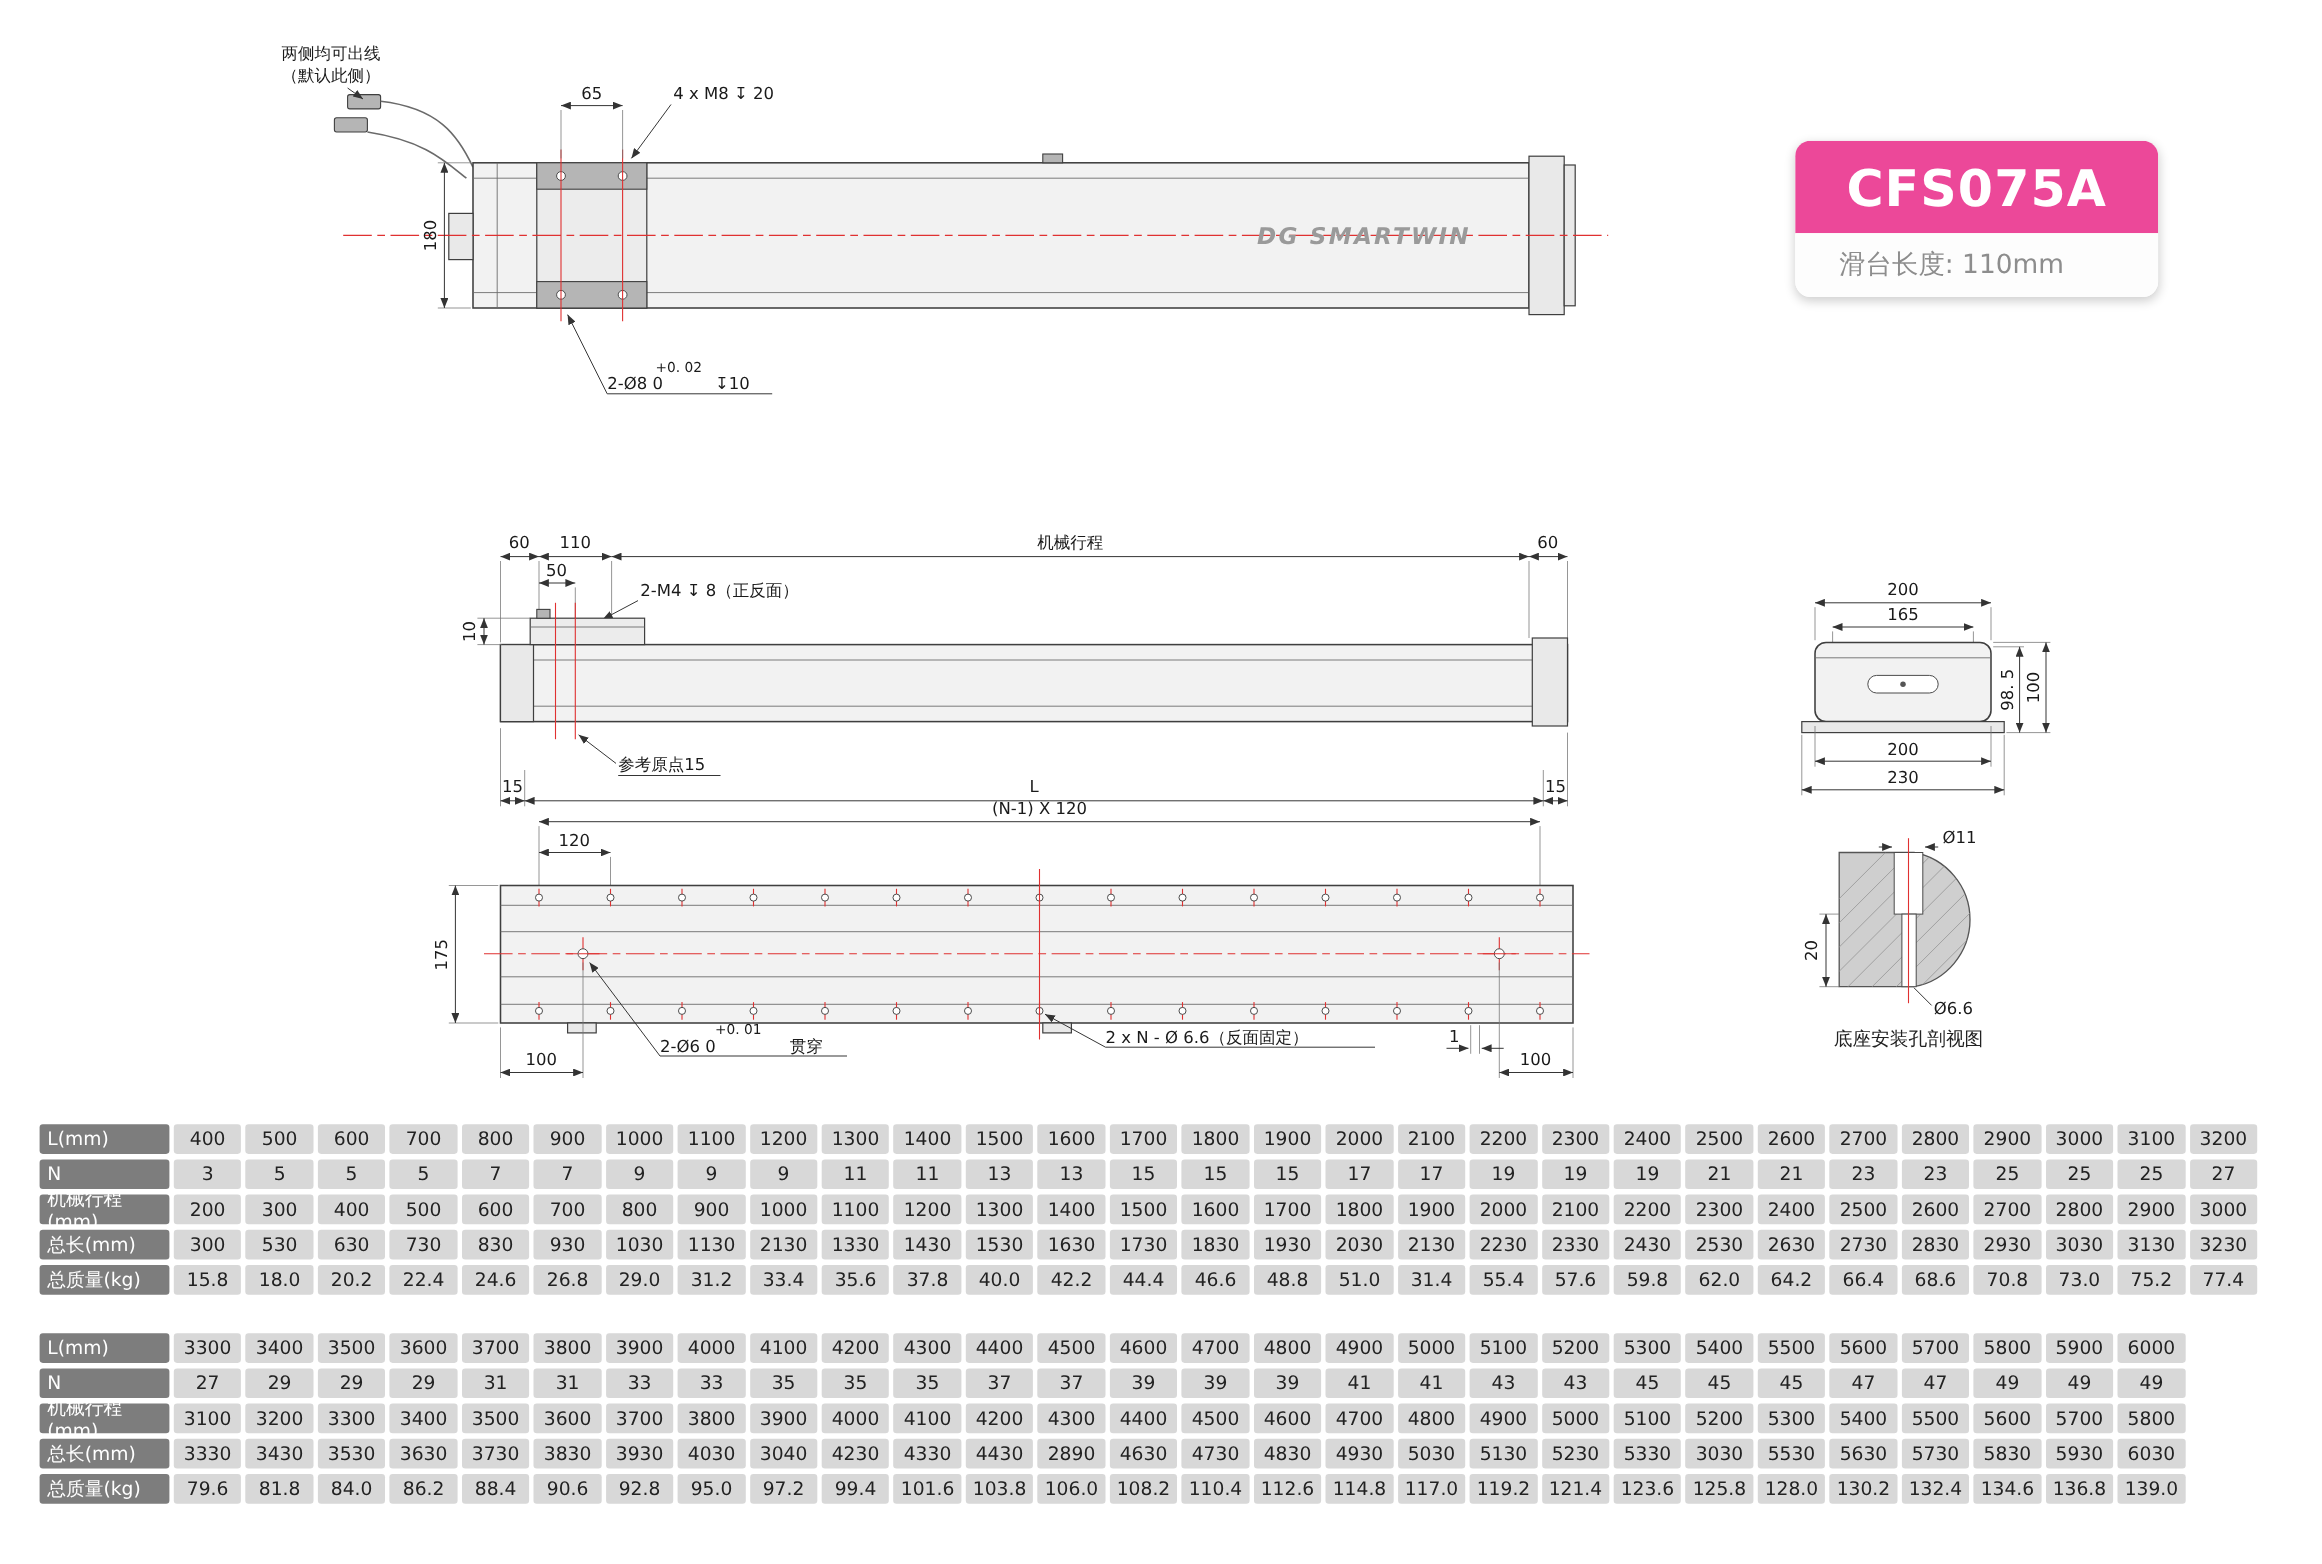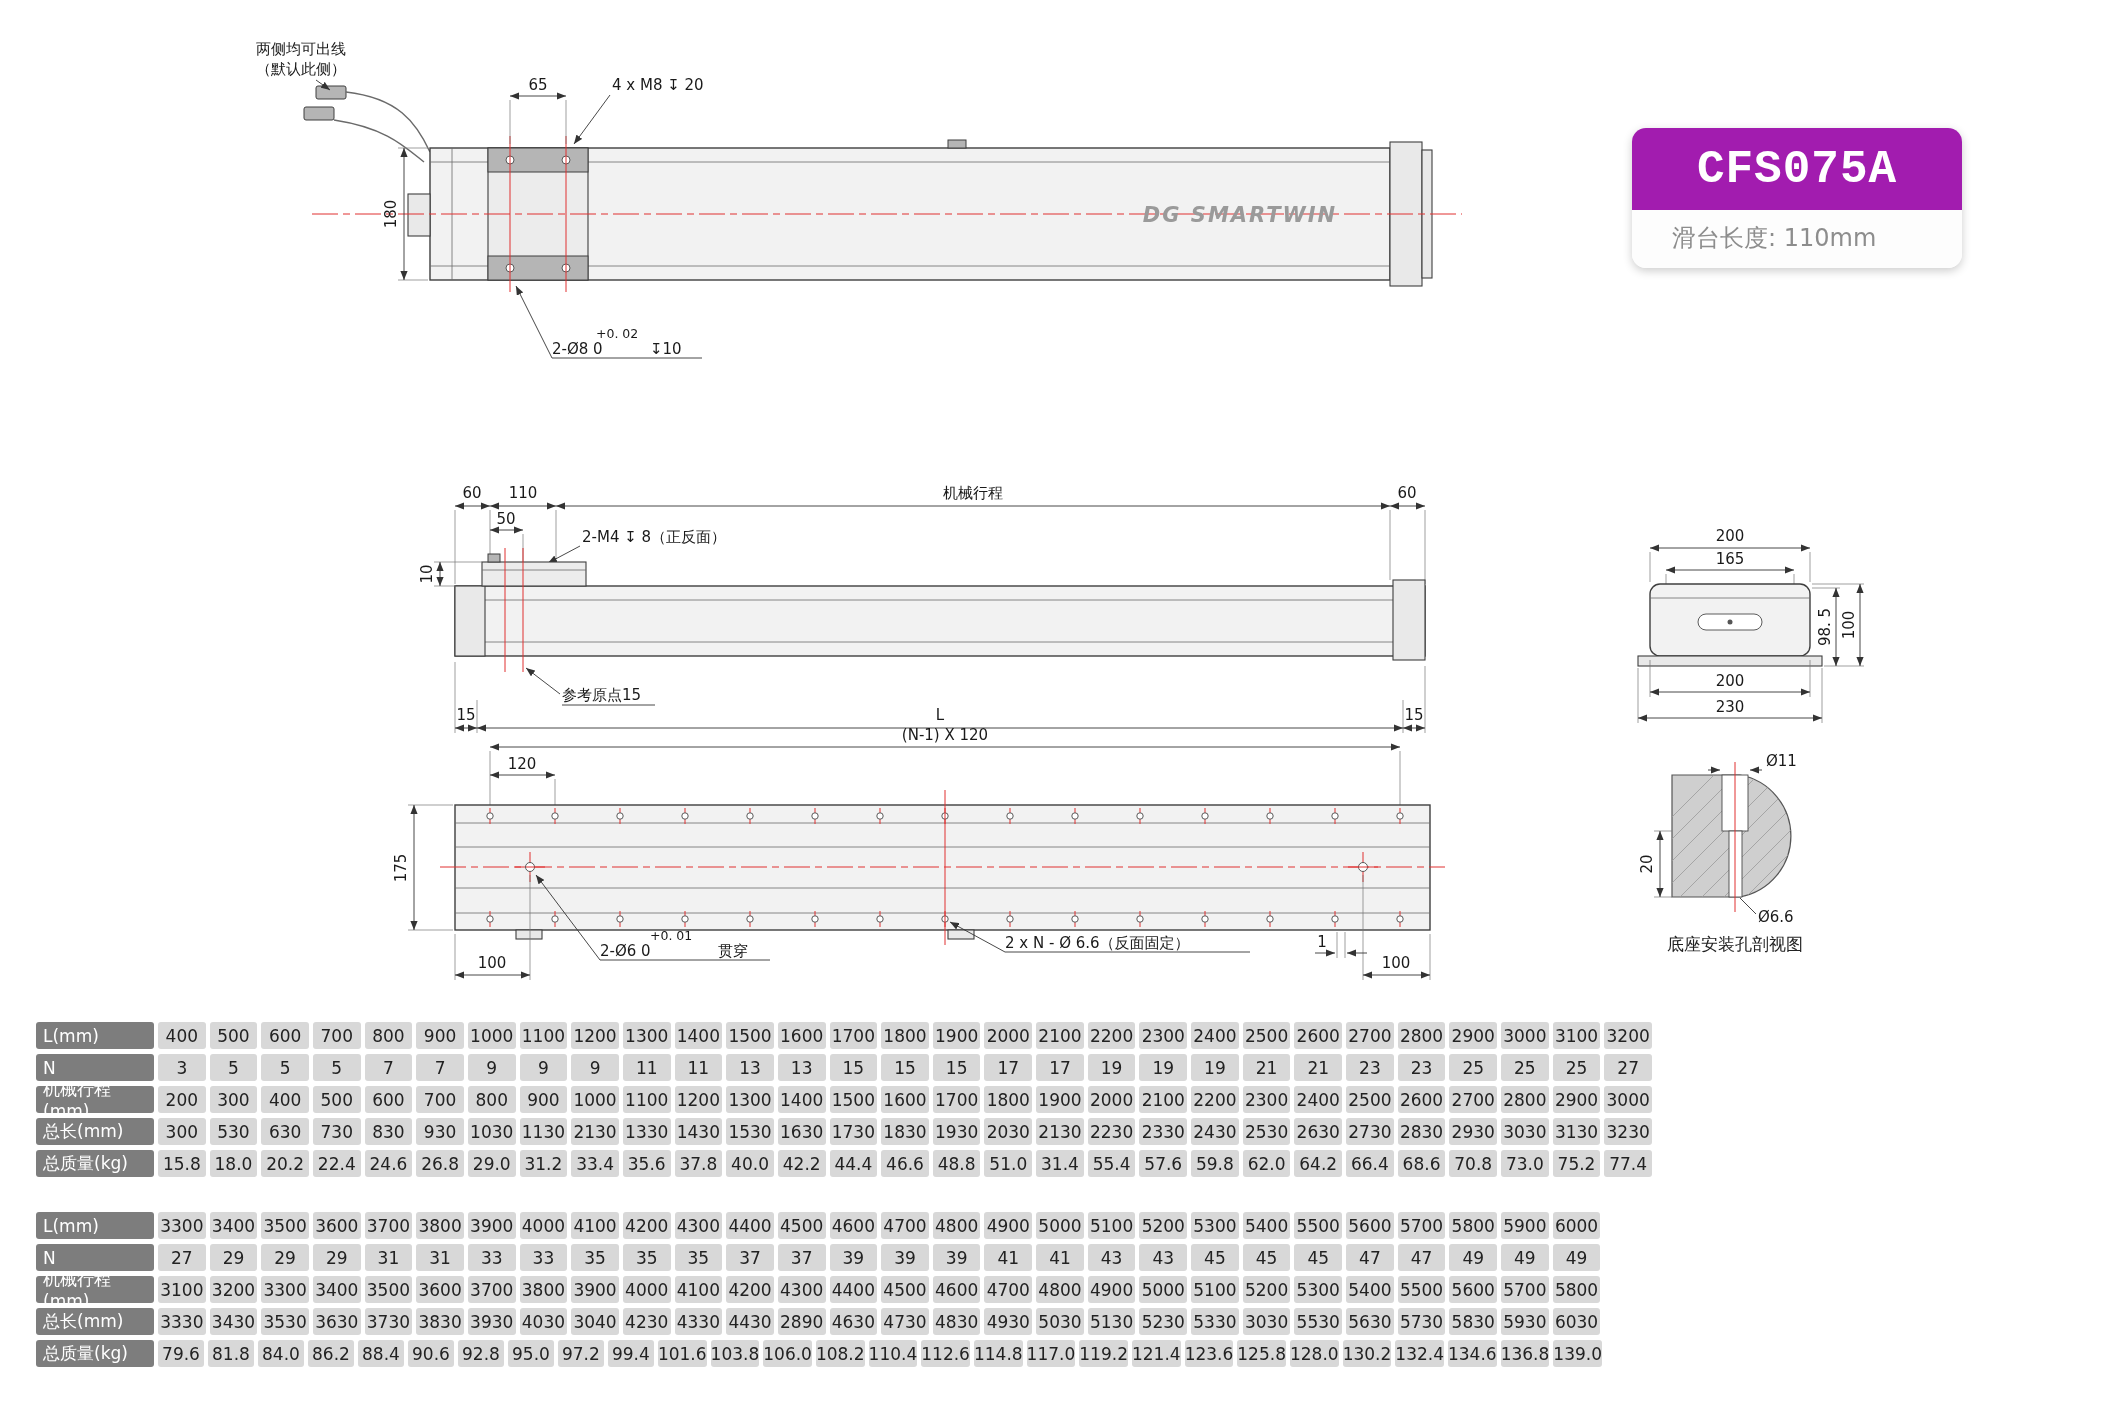--- a/index.html
+++ b/index.html
@@ -22,26 +22,26 @@
   .hatch   { stroke:#9a9a9a; stroke-width:0.8; }
   .dim     { font-size:15px; fill:#1a1a1a; }
   .dim-s   { font-size:12.5px; fill:#1a1a1a; }
   .cn      { font-size:15px; fill:#1a1a1a; }
   .caption { font-size:17px; fill:#222; }
   .brand   { font-size:21px; font-weight:bold; font-style:italic; fill:#9a9a9a; letter-spacing:2px; }
 
   
   .title-card { position:absolute; left:1632px; top:128px; width:330px; border-radius:14px;
                 box-shadow:0 3px 10px rgba(0,0,0,.2); overflow:hidden; background:#fff; }
-  .title-card .model { background:#a21caf; color:#fff; font-size:46px; font-weight:bold;
-                       text-align:center; padding:16px 0 14px; letter-spacing:1px;font-family:Liberation Mono, monospace; }
+  .title-card .model { background:#ec4899; color:#fff; font-size:46px; font-weight:bold;
+                       text-align:center; padding:16px 0 14px; letter-spacing:1px; }
   .title-card .sub   { background:#fdfdfd; color:#8d8d8d; font-size:24px; padding:12px 0 14px 40px; }
 
   
-  .tables { position:absolute; left:36px; width:1616px; }
+  .tables { position:absolute; left:36px; width:2016px; }
   #table1 { top:1022px; }
   #table2 { top:1212px; }
   .spec-row { display:grid; grid-template-columns:118px repeat(29,1fr); gap:4px; margin-bottom:5px; }
   .spec-head { background:#7d7d7d; color:#fff; font-size:17px; border-radius:3px;
                display:flex; align-items:center; padding-left:7px; height:27px; }
   .spec-cell { background:#d8d8d8; color:#222; font-size:17px; border-radius:3px;
                display:flex; align-items:center; justify-content:center; height:27px; }
 </style>
 </head>
 <body>

